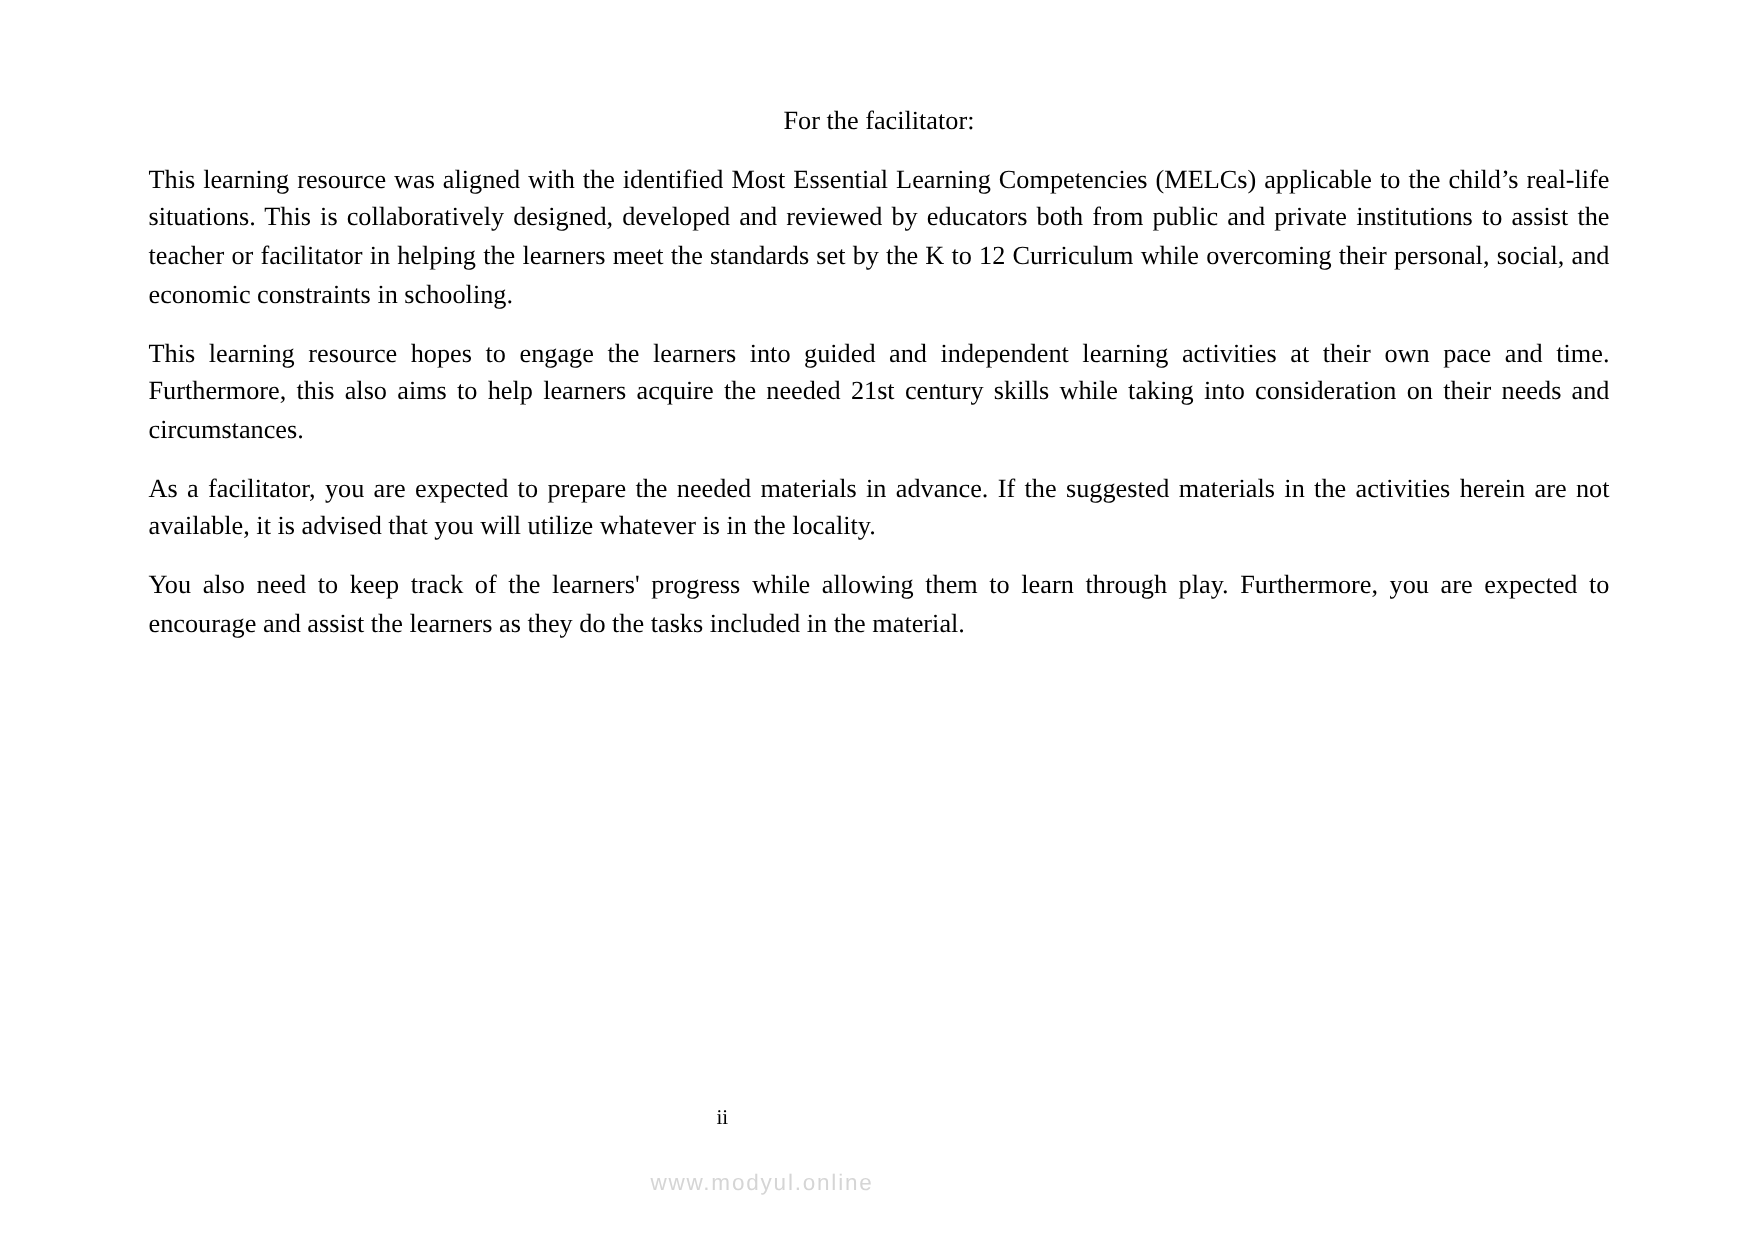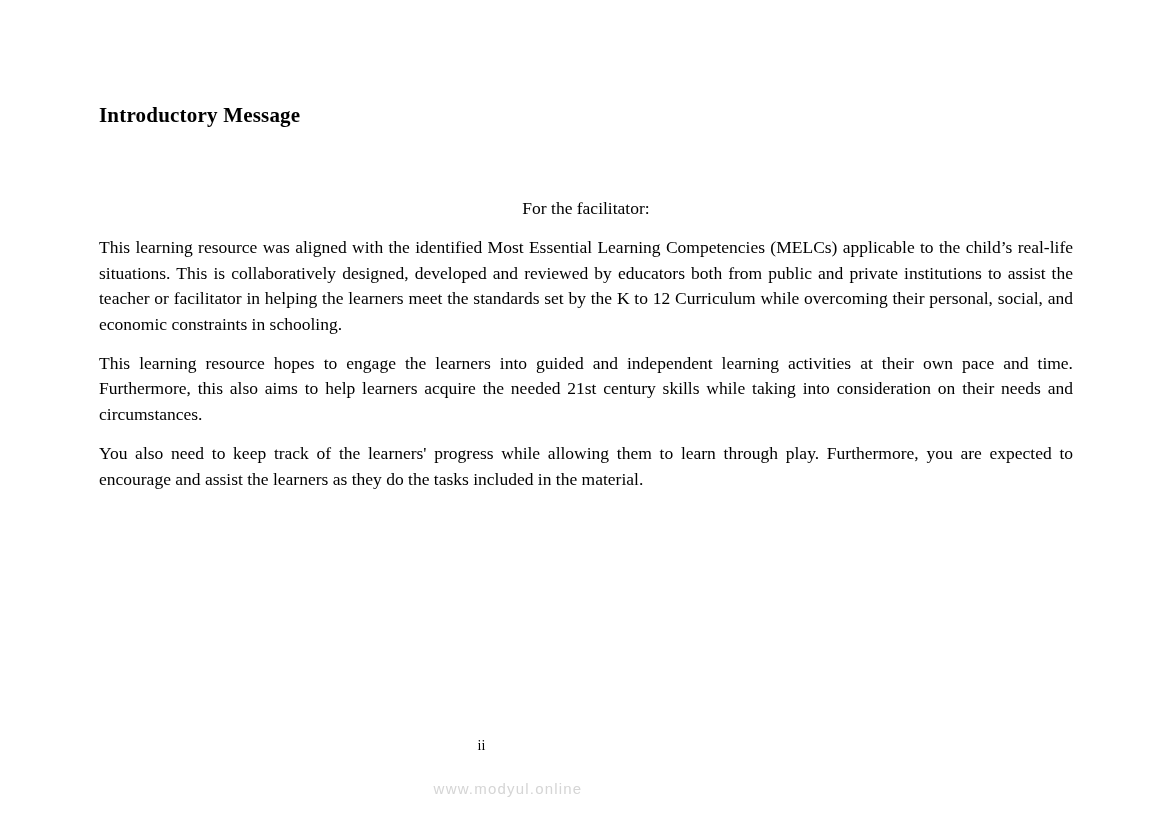--- a/index.html
+++ b/index.html
@@ -70,29 +70,29 @@
     letter-spacing: 1.2px;
     color: #d5d5d5;
   }
 </style>
 </head>
 <body>
 
 <div class="page">
   <div class="content">
 
-    <h1 class="doc-title">Introductory Message</h1>
 
     <p class="para first nojustify">For the facilitator:</p>
 
 
     <p class="para">This learning resource was aligned with the identified Most Essential Learning Competencies (MELCs) applicable to the child’s real-life situations. This is collaboratively designed, developed and reviewed by educators both from public and private institutions to assist the teacher or facilitator in helping the learners meet the standards set by the K to 12 Curriculum while overcoming their personal, social, and economic constraints in schooling.</p>
 
     <p class="para">This learning resource hopes to engage the learners into guided and independent learning activities at their own pace and time. Furthermore, this also aims to help learners acquire the needed 21st century skills while taking into consideration on their needs and circumstances.</p>
 
+    <p class="para">As a facilitator, you are expected to prepare the needed materials in advance. If the suggested materials in the activities herein are not available, it is advised that you will utilize whatever is in the locality.</p>
 
     <p class="para">You also need to keep track of the learners' progress while allowing them to learn through play. Furthermore, you are expected to encourage and assist the learners as they do the tasks included in the material.</p>
 
   </div>
 
   <div class="page-number">ii</div>
 
   <div class="watermark">www.modyul.online</div>
 </div>
 

